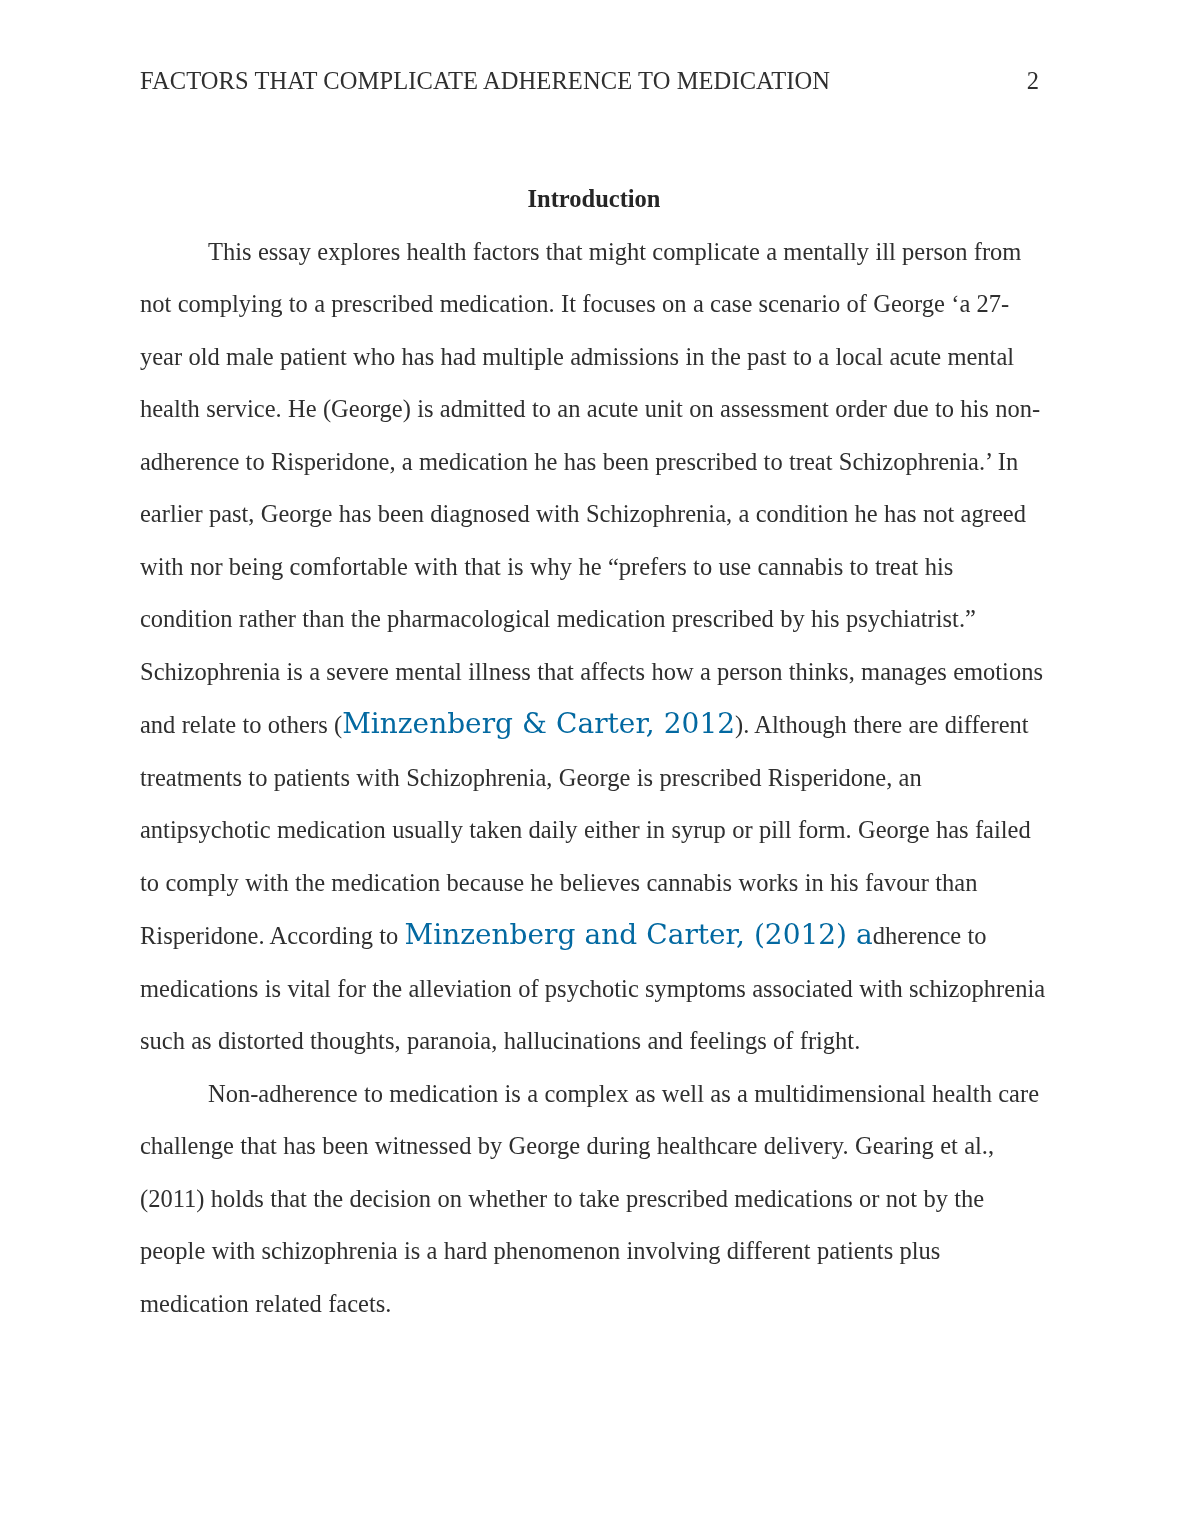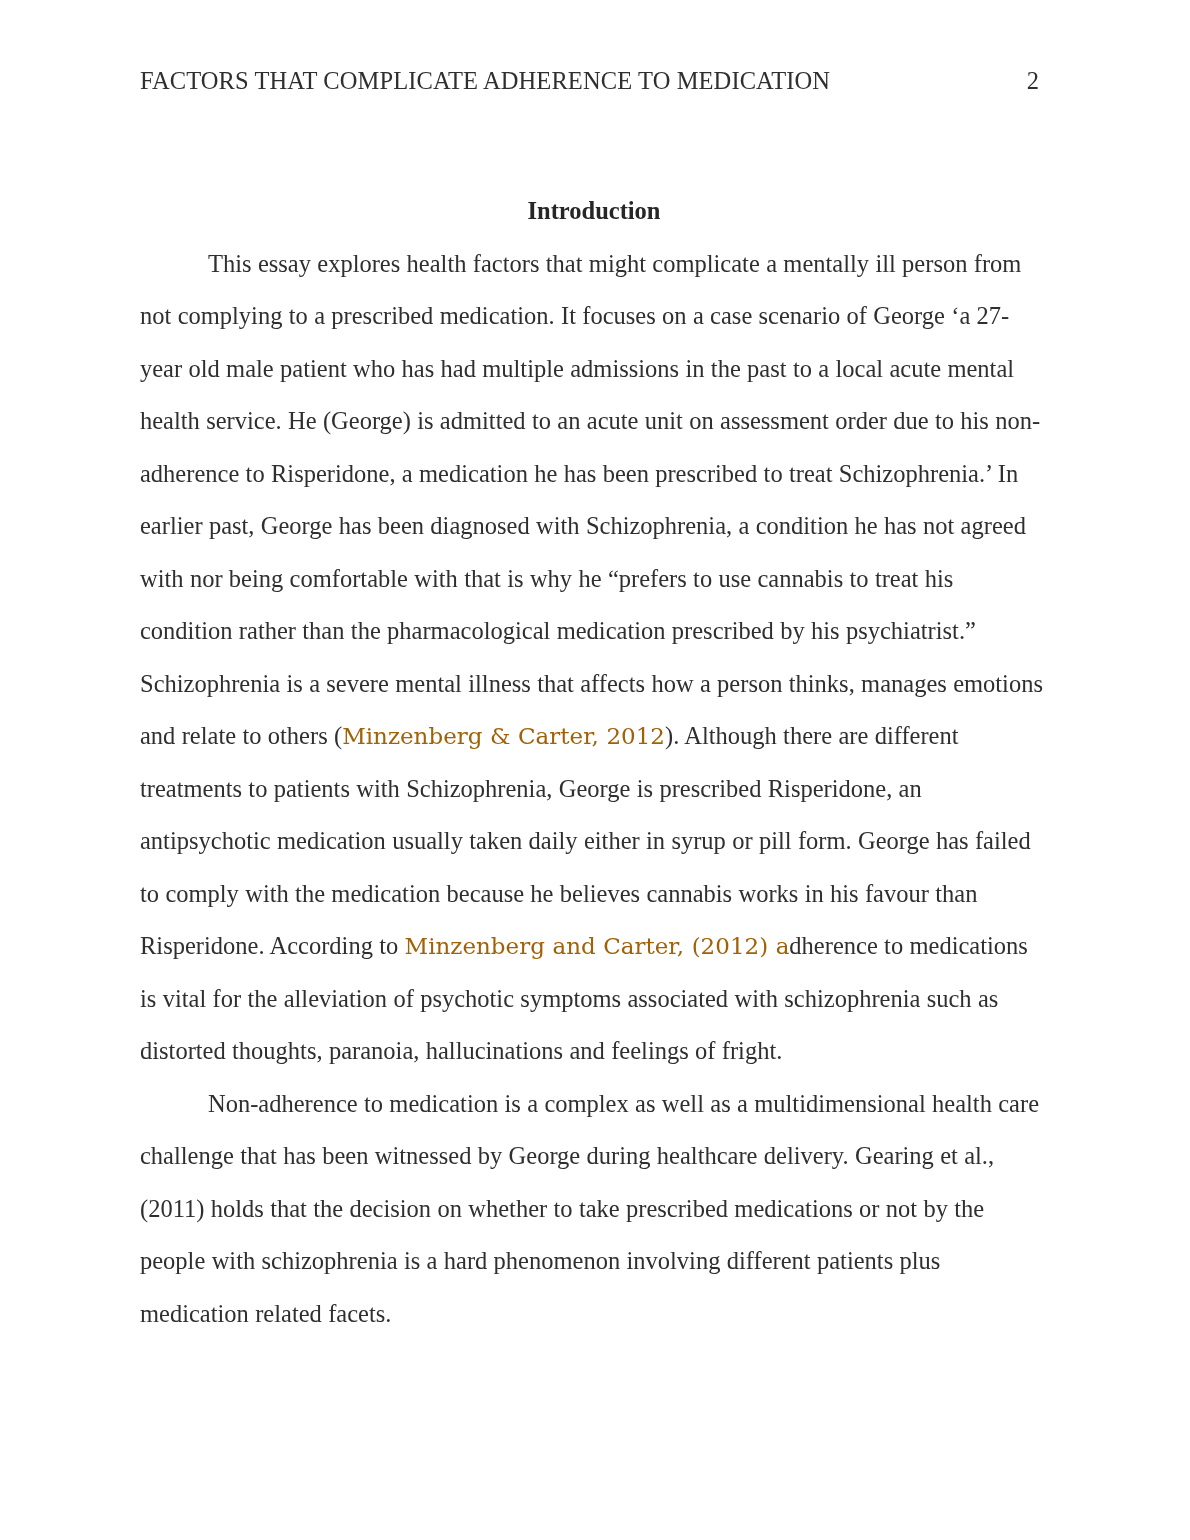--- a/index.html
+++ b/index.html
@@ -39,21 +39,21 @@
 
   .page-number {
     font-size: 24.5px;
     color: #2f2f2f;
     padding-right: 6px;
   }
 
   
   .body {
     position: absolute;
-    top: 185px;
+    top: 173px;
     left: 140px;
     width: 908px;
   }
 
   h2.section-heading {
     margin: 0;
     font-size: 24.5px;
     font-weight: bold;
     text-align: center;
     color: #262626;
@@ -69,23 +69,23 @@
     font-size: 24.5px;
     line-height: 52.5px;
     text-align: left;
     color: #2f2f2f;
     text-indent: 68px;
     word-spacing: 0.2px;
   }
 
   
   .cite {
-    color: #a16207;
+    color: #0369a1;
     font-family: "DejaVu Serif", "Liberation Serif", serif;
-    font-size: 23px;
+    font-size: 28px;
   }
 </style>
 </head>
 <body>
 
 <div class="page">
 
   <div class="running-head">
     <span class="running-head-title">FACTORS THAT COMPLICATE ADHERENCE TO MEDICATION</span>
     <span class="page-number">2</span>

